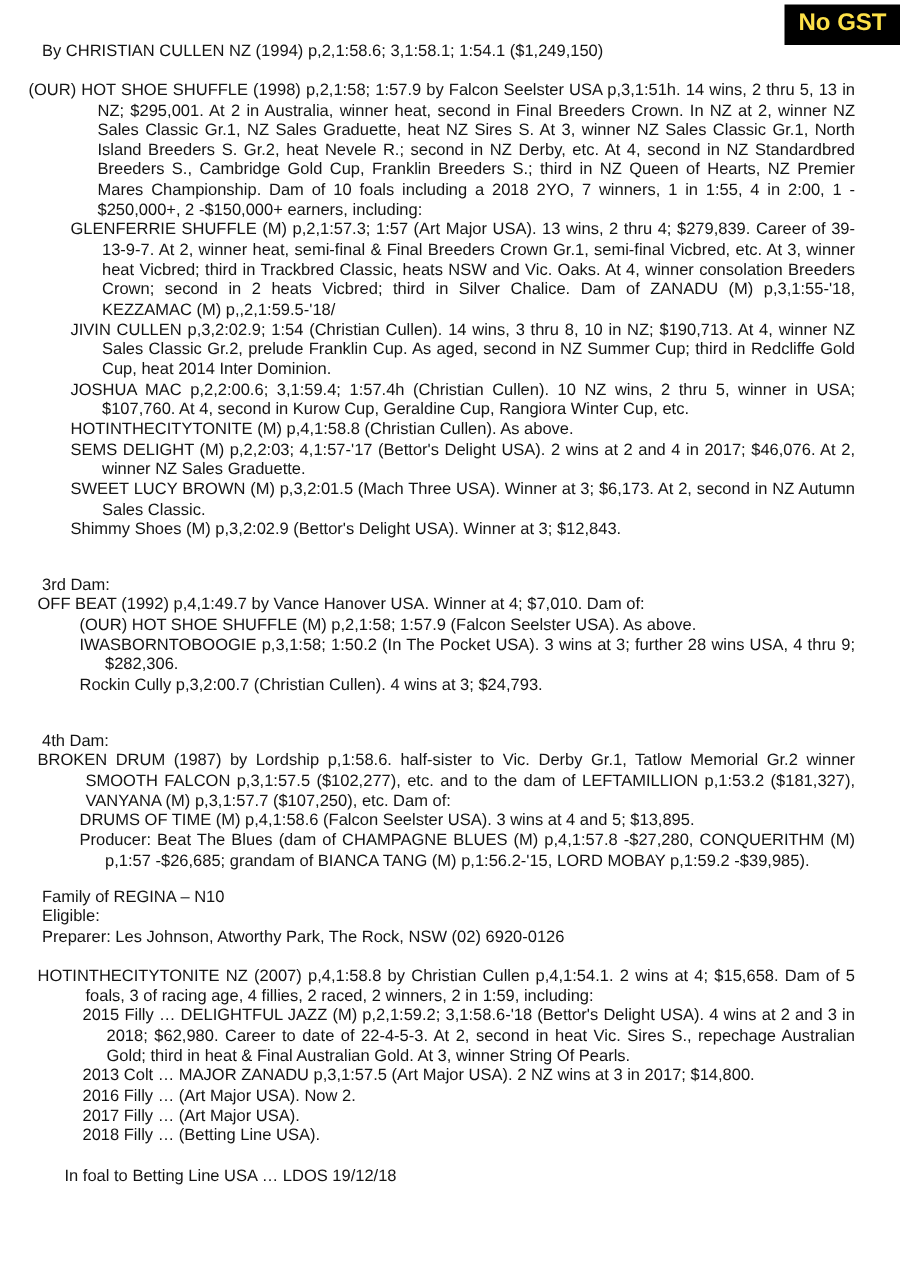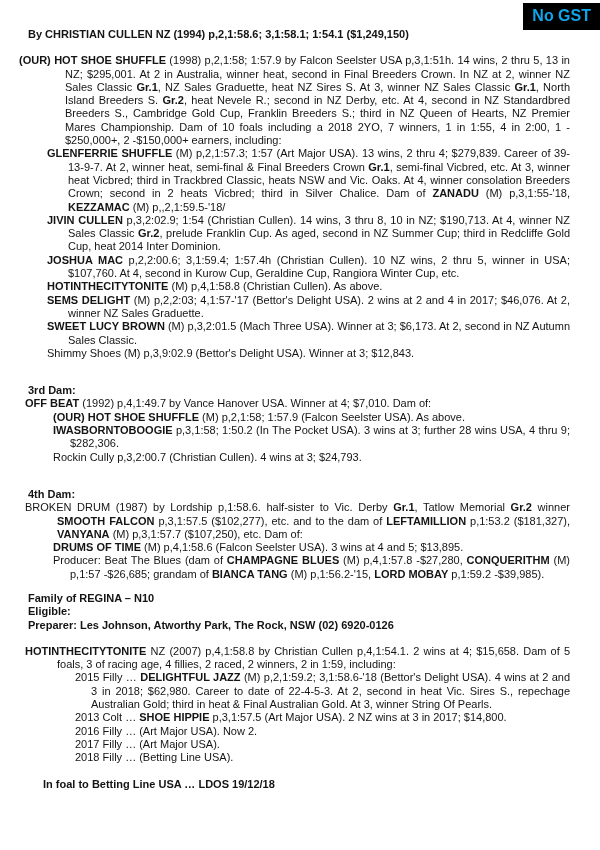--- a/index.html
+++ b/index.html
@@ -3,33 +3,33 @@
 <meta charset="utf-8">
 <style>
   html,body{margin:0;padding:0;}
   body{
     width:600px;height:850px;background:#ffffff;color:#141414;
     font-family:"Liberation Sans",sans-serif;font-size:11px;
     position:relative;overflow:hidden;
   }
   .nogst{
     position:absolute;top:3px;right:0;
-    background:#000;color:#0ea5e9;font-weight:bold;
+    background:#000;color:#fde047;font-weight:bold;
     font-size:16px;line-height:1;padding:5px 9px 6px 9px;
   }
   .content{padding:0 30px 0 0;}
   p{margin:0;text-align:justify;line-height:13.3px;}
-  .b{font-weight:bold;}
+  .b{font-weight:normal;}
   
   .l-top  {margin-left:28px;}
   .l-main {padding-left:65px;text-indent:-46px;}
   .l-sub  {padding-left:68px;text-indent:-21px;}
   .l-main3{padding-left:57px;text-indent:-32px;}
   .l-sub3 {padding-left:70px;text-indent:-17px;}
-  .l-year {padding-left:91px;text-indent:-16px;}
+  .l-year {padding-left:71px;text-indent:-16px;}
   .l-foal {margin-left:43px;}
   
   [data-name="sire-section"]{margin-top:28px;}
   [data-name="dam-section"]{margin-top:13px;}
   p[data-name="dam-entry"]{margin-top:13px;}
   [data-name="third-dam-section"]{margin-top:24px;}
   [data-name="fourth-dam-section"]{margin-top:24px;}
   [data-name="family-section"]{margin-top:11px;}
   [data-name="lot-dam-section"]{margin-top:13px;}
   [data-name="in-foal-section"]{margin-top:13px;}
@@ -44,21 +44,21 @@
         <p class="l-top" data-name="sire-line"><span class="b" data-name="text-segment">By CHRISTIAN CULLEN NZ (1994) p,2,1:58.6; 3,1:58.1; 1:54.1 ($1,249,150)</span></p>
       </div>
       <div data-name="dam-section">
         <p class="l-main" data-name="dam-entry"><span class="b" data-name="text-segment">(OUR) HOT SHOE SHUFFLE</span><span data-name="text-segment"> (1998) p,2,1:58; 1:57.9 by Falcon Seelster USA p,3,1:51h. 14 wins, 2 thru 5, 13 in NZ; $295,001. At 2 in Australia, winner heat, second in Final Breeders Crown. In NZ at 2, winner NZ Sales Classic </span><span class="b" data-name="text-segment">Gr.1</span><span data-name="text-segment">, NZ Sales Graduette, heat NZ Sires S. At 3, winner NZ Sales Classic </span><span class="b" data-name="text-segment">Gr.1</span><span data-name="text-segment">, North Island Breeders S. </span><span class="b" data-name="text-segment">Gr.2</span><span data-name="text-segment">, heat Nevele R.; second in NZ Derby, etc. At 4, second in NZ Standardbred Breeders S., Cambridge Gold Cup, Franklin Breeders S.; third in NZ Queen of Hearts, NZ Premier Mares Championship. Dam of 10 foals including a 2018 2YO, 7 winners, 1 in 1:55, 4 in 2:00, 1 - $250,000+, 2 -$150,000+ earners, including:</span></p>
         <p class="l-sub" data-name="progeny-glenferrie"><span class="b" data-name="text-segment">GLENFERRIE SHUFFLE</span><span data-name="text-segment"> (M) p,2,1:57.3; 1:57 (Art Major USA). 13 wins, 2 thru 4; $279,839. Career of 39-13-9-7. At 2, winner heat, semi-final &amp; Final Breeders Crown </span><span class="b" data-name="text-segment">Gr.1</span><span data-name="text-segment">, semi-final Vicbred, etc. At 3, winner heat Vicbred; third in Trackbred Classic, heats NSW and Vic. Oaks. At 4, winner consolation Breeders Crown; second in 2 heats Vicbred; third in Silver Chalice. Dam of </span><span class="b" data-name="text-segment">ZANADU</span><span data-name="text-segment"> (M) p,3,1:55-'18, </span><span class="b" data-name="text-segment">KEZZAMAC</span><span data-name="text-segment"> (M) p,,2,1:59.5-'18/</span></p>
         <p class="l-sub" data-name="progeny-jivin"><span class="b" data-name="text-segment">JIVIN CULLEN</span><span data-name="text-segment"> p,3,2:02.9; 1:54 (Christian Cullen). 14 wins, 3 thru 8, 10 in NZ; $190,713. At 4, winner NZ Sales Classic </span><span class="b" data-name="text-segment">Gr.2</span><span data-name="text-segment">, prelude Franklin Cup. As aged, second in NZ Summer Cup; third in Redcliffe Gold Cup, heat 2014 Inter Dominion.</span></p>
         <p class="l-sub" data-name="progeny-joshua"><span class="b" data-name="text-segment">JOSHUA MAC</span><span data-name="text-segment"> p,2,2:00.6; 3,1:59.4; 1:57.4h (Christian Cullen). 10 NZ wins, 2 thru 5, winner in USA; $107,760. At 4, second in Kurow Cup, Geraldine Cup, Rangiora Winter Cup, etc.</span></p>
         <p class="l-sub" data-name="progeny-hotinthecitytonite"><span class="b" data-name="text-segment">HOTINTHECITYTONITE</span><span data-name="text-segment"> (M) p,4,1:58.8 (Christian Cullen). As above.</span></p>
         <p class="l-sub" data-name="progeny-sems"><span class="b" data-name="text-segment">SEMS DELIGHT</span><span data-name="text-segment"> (M) p,2,2:03; 4,1:57-'17 (Bettor's Delight USA). 2 wins at 2 and 4 in 2017; $46,076. At 2, winner NZ Sales Graduette.</span></p>
         <p class="l-sub" data-name="progeny-sweet-lucy"><span class="b" data-name="text-segment">SWEET LUCY BROWN</span><span data-name="text-segment"> (M) p,3,2:01.5 (Mach Three USA). Winner at 3; $6,173. At 2, second in NZ Autumn Sales Classic.</span></p>
-        <p class="l-sub" data-name="progeny-shimmy"><span data-name="text-segment">Shimmy Shoes (M) p,3,9:02.9 (Bettor's Delight USA). Winner at 3; $12,843.</span></p>
+        <p class="l-sub" data-name="progeny-shimmy"><span data-name="text-segment">Shimmy Shoes (M) p,3,2:02.9 (Bettor's Delight USA). Winner at 3; $12,843.</span></p>
       </div>
       <div data-name="third-dam-section">
         <p class="l-top" data-name="third-dam-label"><span class="b" data-name="text-segment">3rd Dam:</span></p>
         <p class="l-main3" data-name="third-dam-entry"><span class="b" data-name="text-segment">OFF BEAT</span><span data-name="text-segment"> (1992) p,4,1:49.7 by Vance Hanover USA.  Winner at 4; $7,010. Dam of:</span></p>
         <p class="l-sub3" data-name="progeny-hot-shoe-3rd"><span class="b" data-name="text-segment">(OUR) HOT SHOE SHUFFLE</span><span data-name="text-segment"> (M) p,2,1:58; 1:57.9 (Falcon Seelster USA). As above.</span></p>
         <p class="l-sub3" data-name="progeny-iwasborntoboogie"><span class="b" data-name="text-segment">IWASBORNTOBOOGIE</span><span data-name="text-segment"> p,3,1:58; 1:50.2 (In The Pocket USA). 3 wins at 3; further 28 wins USA, 4 thru 9; $282,306.</span></p>
         <p class="l-sub3" data-name="progeny-rockin-cully"><span data-name="text-segment">Rockin Cully p,3,2:00.7 (Christian Cullen). 4 wins at 3; $24,793.</span></p>
       </div>
       <div data-name="fourth-dam-section">
         <p class="l-top" data-name="fourth-dam-label"><span class="b" data-name="text-segment">4th Dam:</span></p>
@@ -67,21 +67,21 @@
         <p class="l-sub3" data-name="producer-note"><span data-name="text-segment">Producer: Beat The Blues (dam of </span><span class="b" data-name="text-segment">CHAMPAGNE BLUES</span><span data-name="text-segment"> (M) p,4,1:57.8 -$27,280, </span><span class="b" data-name="text-segment">CONQUERITHM</span><span data-name="text-segment"> (M) p,1:57 -$26,685; grandam of </span><span class="b" data-name="text-segment">BIANCA TANG</span><span data-name="text-segment"> (M) p,1:56.2-'15, </span><span class="b" data-name="text-segment">LORD MOBAY</span><span data-name="text-segment"> p,1:59.2 -$39,985).</span></p>
       </div>
       <div data-name="family-section">
         <p class="l-top" data-name="family-line"><span class="b" data-name="text-segment">Family of REGINA – N10</span></p>
         <p class="l-top" data-name="eligible-line"><span class="b" data-name="text-segment">Eligible:</span></p>
         <p class="l-top" data-name="preparer-line"><span class="b" data-name="text-segment">Preparer: Les Johnson, Atworthy Park, The Rock, NSW (02) 6920-0126</span></p>
       </div>
       <div data-name="lot-dam-section">
         <p class="l-main3" data-name="lot-dam-entry"><span class="b" data-name="text-segment">HOTINTHECITYTONITE</span><span data-name="text-segment"> NZ (2007) p,4,1:58.8 by Christian Cullen p,4,1:54.1. 2 wins at 4; $15,658. Dam of  5 foals, 3 of racing age, 4 fillies, 2 raced, 2 winners, 2 in 1:59, including:</span></p>
         <p class="l-year" data-name="foal-2015"><span data-name="text-segment">2015 Filly … </span><span class="b" data-name="text-segment">DELIGHTFUL JAZZ</span><span data-name="text-segment"> (M) p,2,1:59.2; 3,1:58.6-'18 (Bettor's Delight USA). 4 wins at 2 and 3 in 2018; $62,980. Career to date of 22-4-5-3. At 2, second in heat Vic. Sires S., repechage Australian Gold; third in heat &amp; Final Australian Gold. At 3, winner String Of Pearls.</span></p>
-        <p class="l-year" data-name="foal-2013"><span data-name="text-segment">2013 Colt … </span><span class="b" data-name="text-segment">SHOE HIPPIE</span><span data-name="text-segment"> p,3,1:57.5 (Art Major USA). 2 NZ wins at 3 in 2017; $14,800.</span></p>
+        <p class="l-year" data-name="foal-2013"><span data-name="text-segment">2013 Colt … </span><span class="b" data-name="text-segment">MAJOR ZANADU</span><span data-name="text-segment"> p,3,1:57.5 (Art Major USA). 2 NZ wins at 3 in 2017; $14,800.</span></p>
         <p class="l-year" data-name="foal-2016"><span data-name="text-segment">2016 Filly … (Art Major USA). Now 2.</span></p>
         <p class="l-year" data-name="foal-2017"><span data-name="text-segment">2017 Filly … (Art Major USA).</span></p>
         <p class="l-year" data-name="foal-2018"><span data-name="text-segment">2018 Filly … (Betting Line USA).</span></p>
       </div>
       <div data-name="in-foal-section">
         <p class="l-foal" data-name="in-foal-line"><span class="b" data-name="text-segment">In foal to Betting Line USA … LDOS 19/12/18</span></p>
       </div>
     </div>
 </div>
 

